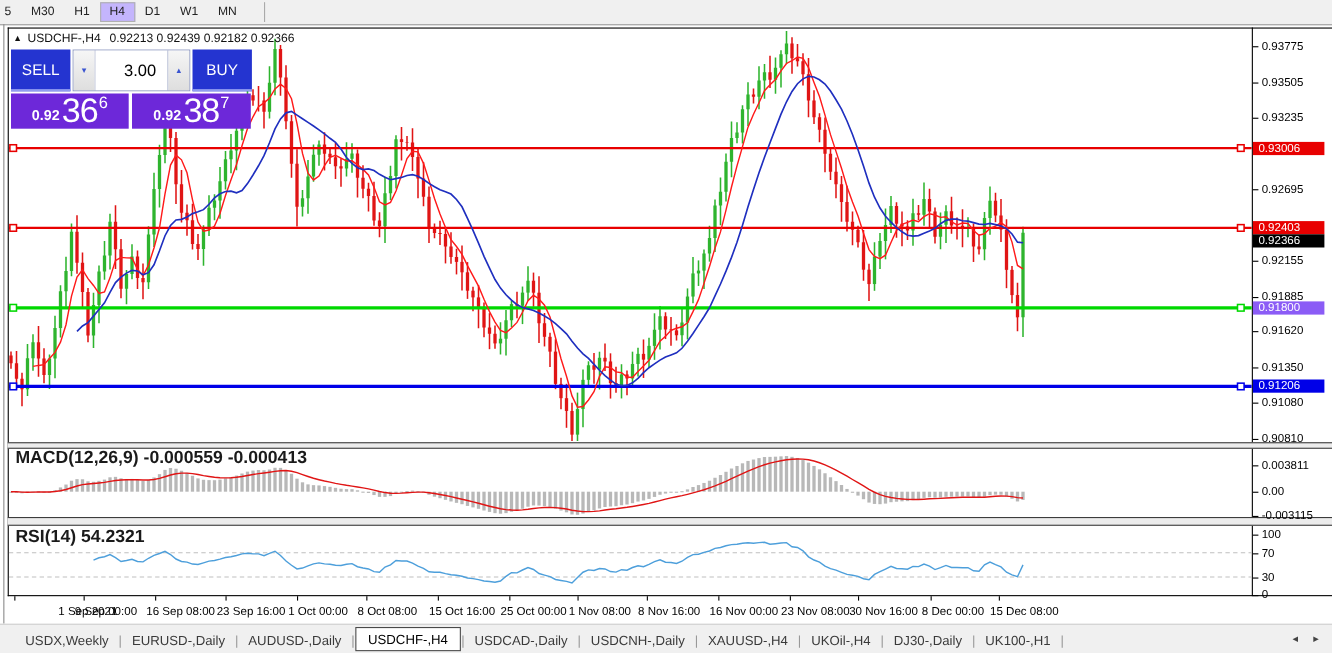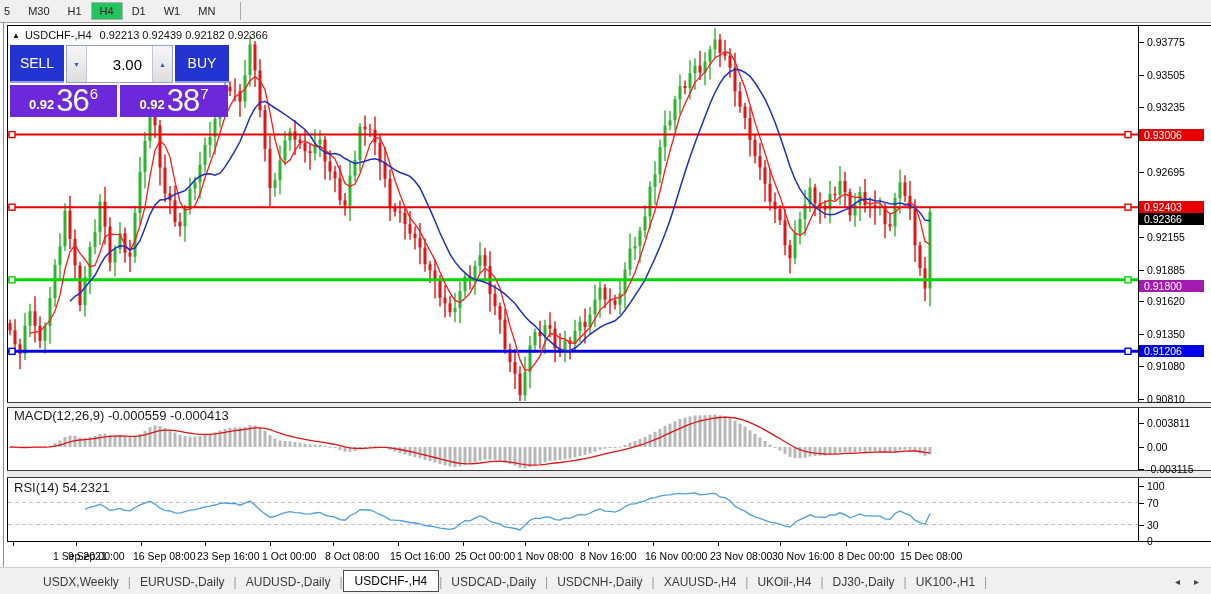--- a/index.html
+++ b/index.html
@@ -4,50 +4,50 @@
 <style>
   html,body{margin:0;padding:0;background:#fff;}
   #app{position:relative;width:1211px;height:594px;background:#ffffff;overflow:hidden;
        font-family:"Liberation Sans","DejaVu Sans",sans-serif;}
 
   
   .toolbar{position:absolute;left:0;top:0;width:1211px;height:22px;background:#f0f0f0;
            border-bottom:1px solid #9c9c9c;display:flex;align-items:center;font-size:11px;color:#222;}
   .tf{padding:3px 9px;cursor:default;}
   .tf.partial{margin-left:-5px;}
-  .tf.active{background:#22c55e;border:1px solid #b0b0b0;padding:2px 8px;}
+  .tf.active{background:#c4b5fd;border:1px solid #b0b0b0;padding:2px 8px;}
   .tf-sep{width:1px;height:18px;background:#aaa;margin-left:16px;}
 
   
   .frame-line{position:absolute;background:#000;}
   .frame-gray{position:absolute;background:#8a8a8a;}
   .splitter{position:absolute;left:7px;width:1204px;background:#ececec;
             border-top:1px solid #3c3c3c;border-bottom:1px solid #3c3c3c;}
 
   #chart-svg{position:absolute;left:0;top:0;}
 
   .chart-header{position:absolute;left:12px;top:29px;font-size:11px;color:#111;white-space:nowrap;}
   .chart-header .collapse{font-size:8px;margin-right:5px;position:relative;top:-1px;}
   .chart-header .sym{margin-right:8px;}
 
-  .pane-label{position:absolute;font-size:13px;color:#1a1a1a;white-space:nowrap;}
+  .pane-label{position:absolute;font-size:16px;color:#1a1a1a;white-space:nowrap;font-weight:bold;}
 
   
   .axis-tick-label{position:absolute;left:1147px;font-size:10.5px;color:#000;line-height:11px;}
   .tick-dash{position:absolute;left:1139px;width:5px;height:1px;background:#000;}
   .line-label{position:absolute;left:1139px;width:60px;height:12px;font-size:10.5px;
               line-height:12px;padding-left:5px;color:#fff;}
 
   
   .date-label{position:absolute;top:550px;font-size:10.5px;color:#000;white-space:nowrap;}
   .date-tick{position:absolute;top:542px;width:1px;height:4px;background:#000;}
 
   
   .tabbar{position:absolute;left:0;top:567px;width:1211px;height:27px;background:#f0f0f0;
-          border-top:1px solid #cfcfcf;display:flex;align-items:center;font-size:12px;color:#3a3a3a;gap:20px;}
+          border-top:1px solid #cfcfcf;display:flex;align-items:center;font-size:12px;color:#3a3a3a;}
   .tabbar .lead{width:14px;}
   .tab{padding:4px 9px;white-space:nowrap;cursor:default;}
   .tab.active{background:#fff;border:1px solid #4a4a4a;color:#000;padding:3px 11px;margin-top:-2px;}
   .tab-sep{color:#999;}
   .tab-arrows{margin-left:auto;margin-right:12px;color:#444;font-size:10px;display:flex;gap:14px;}
 
   
   .trade-panel{position:absolute;left:10px;top:45px;width:219px;}
   .tp-row1{display:flex;height:38px;}
   .tp-btn{width:54px;background:#2434d0;color:#fff;display:flex;align-items:center;justify-content:center;
@@ -743,21 +743,21 @@
       <div class="tick-dash" style="top: 301px;"></div>
       <div class="axis-tick-label" style="top: 296px;">0.91620</div>
       <div class="tick-dash" style="top: 334px;"></div>
       <div class="axis-tick-label" style="top: 329px;">0.91350</div>
       <div class="tick-dash" style="top: 366px;"></div>
       <div class="axis-tick-label" style="top: 361px;">0.91080</div>
       <div class="tick-dash" style="top: 399px;"></div>
       <div class="axis-tick-label" style="top: 394px;">0.90810</div>
       <div class="line-label" style="top: 129px; background: rgb(232, 0, 0);">0.93006</div>
       <div class="line-label" style="top: 201px; background: rgb(232, 0, 0);">0.92403</div>
-      <div class="line-label" style="top: 280px; background: #a21caf;">0.91800</div>
+      <div class="line-label" style="top: 274px; background: #8b5cf6;">0.91800</div>
       <div class="line-label" style="top: 345px; background: rgb(0, 0, 232);">0.91206</div>
       <div class="line-label" style="top: 213px; background: rgb(0, 0, 0);">0.92366</div>
       <div class="tick-dash" style="top: 423px;"></div>
       <div class="axis-tick-label" style="top: 418px;">0.003811</div>
       <div class="tick-dash" style="top: 447px;"></div>
       <div class="axis-tick-label" style="top: 442px;">0.00</div>
       <div class="tick-dash" style="top: 469px;"></div>
       <div class="axis-tick-label" style="top: 464px;">-0.003115</div>
       <div class="tick-dash" style="top: 486px;"></div>
       <div class="axis-tick-label" style="top: 481px;">100</div>

